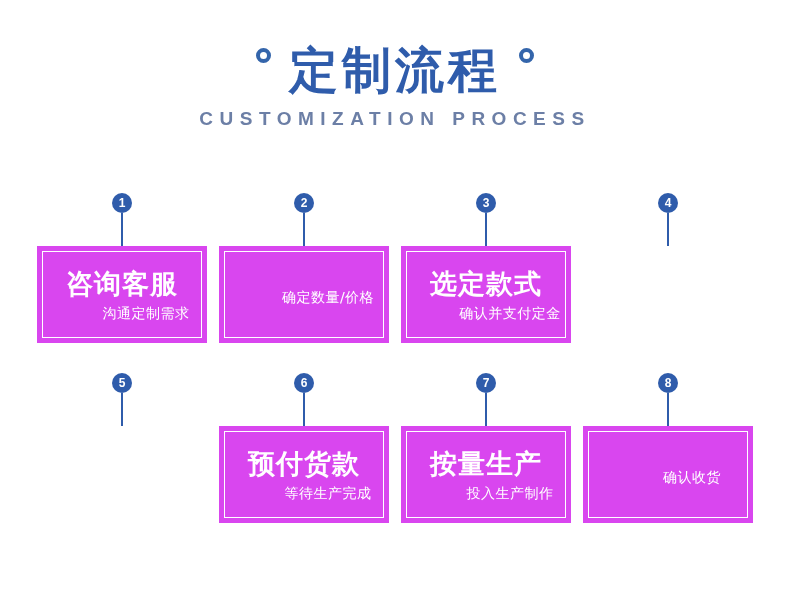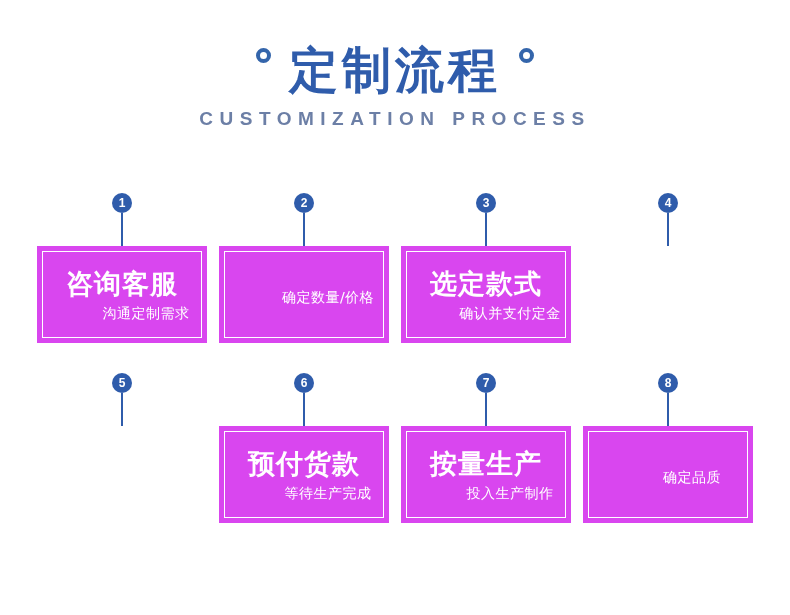--- a/index.html
+++ b/index.html
@@ -249,20 +249,20 @@
           <div class="card-sub">投入生产制作</div>
         </div>
       </div>
 
       <div class="step">
         <div class="badge-wrap">
           <div class="badge">8</div>
           <div class="connector"></div>
         </div>
         <div class="card">
-          <div class="card-sub">确定品质</div>
+          <div class="card-sub">确认收货</div>
         </div>
       </div>
 
     </div>
 
   </div>
 </div>
 
 </body></html>

